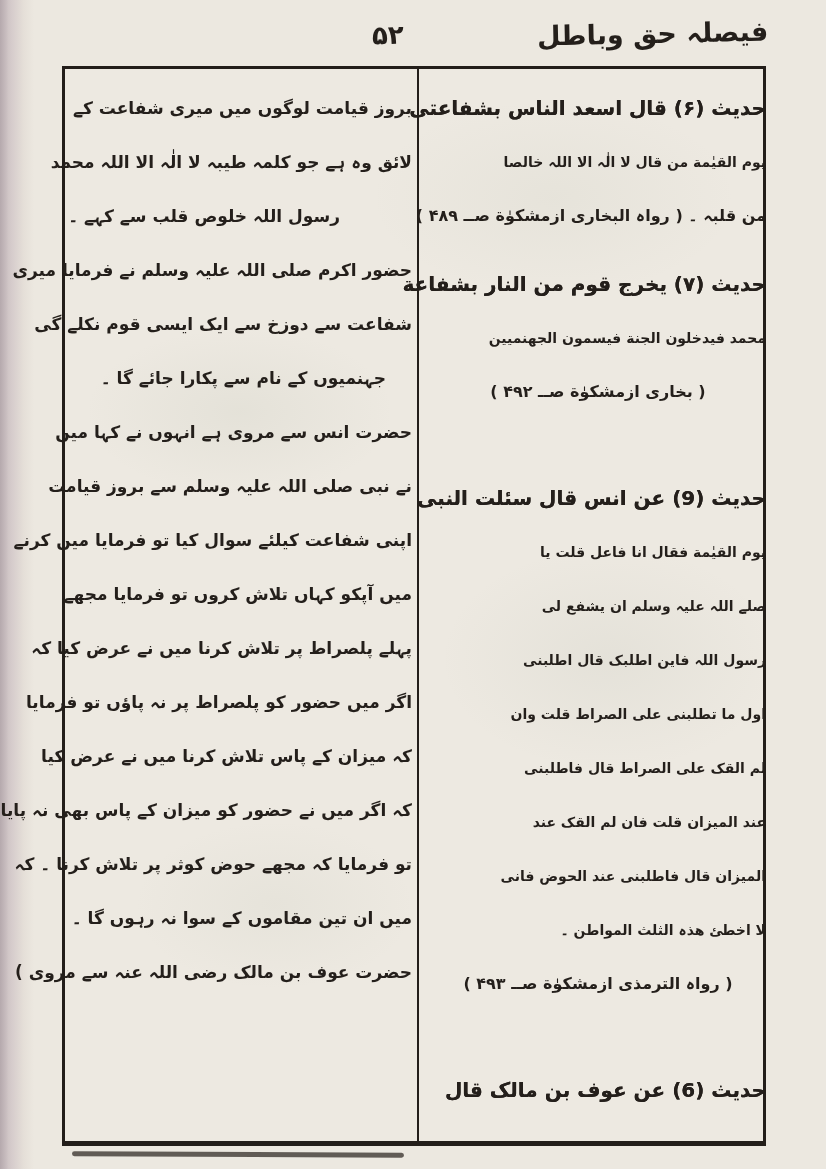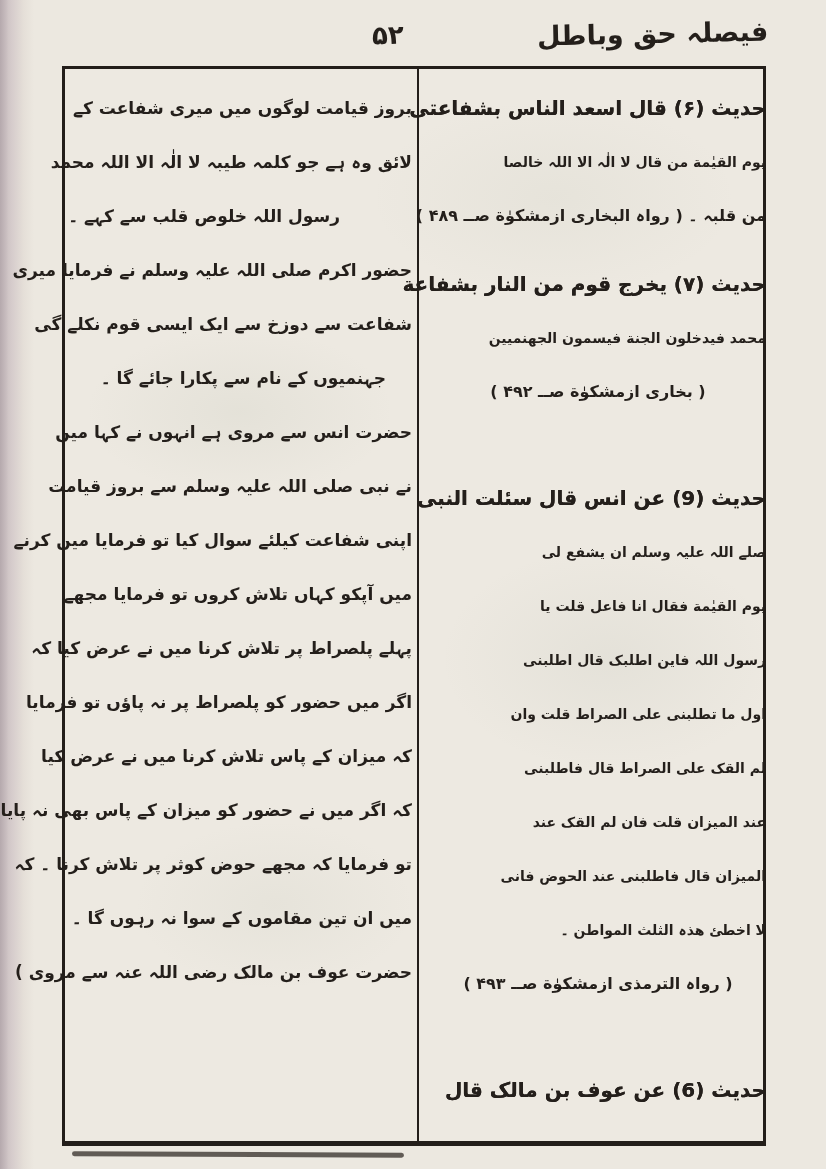--- a/index.html
+++ b/index.html
@@ -94,22 +94,22 @@
       </div>
 
       <div class="r-block" style="margin-top:14px;">
         <div class="line lead">حدیث (۷) یخرج قوم من النار بشفاعة</div>
         <div class="line">محمد فیدخلون الجنة فیسمون الجهنمیین</div>
         <div class="line cite">( بخاری ازمشکوٰة صــ ۴۹۲ )</div>
       </div>
 
       <div class="r-block" style="margin-top:52px;">
         <div class="line lead">حدیث (9) عن انس قال سئلت النبی</div>
+        <div class="line">یوم القیٰمة فقال انا فاعل قلت یا</div>
         <div class="line">صلے اللہ علیہ وسلم ان یشفع لی</div>
-        <div class="line">یوم القیٰمة فقال انا فاعل قلت یا</div>
         <div class="line">رسول اللہ فاین اطلبک قال اطلبنی</div>
         <div class="line">اول ما تطلبنی علی الصراط قلت وان</div>
         <div class="line">لم القک علی الصراط قال فاطلبنی</div>
         <div class="line">عند المیزان قلت فان لم القک عند</div>
         <div class="line">المیزان قال فاطلبنی عند الحوض فانی</div>
         <div class="line">لا اخطئ هذہ الثلث المواطن ۔</div>
         <div class="line cite">( رواہ الترمذی ازمشکوٰة صــ ۴۹۳ )</div>
       </div>
 
       <div class="r-block" style="margin-top:52px;">

